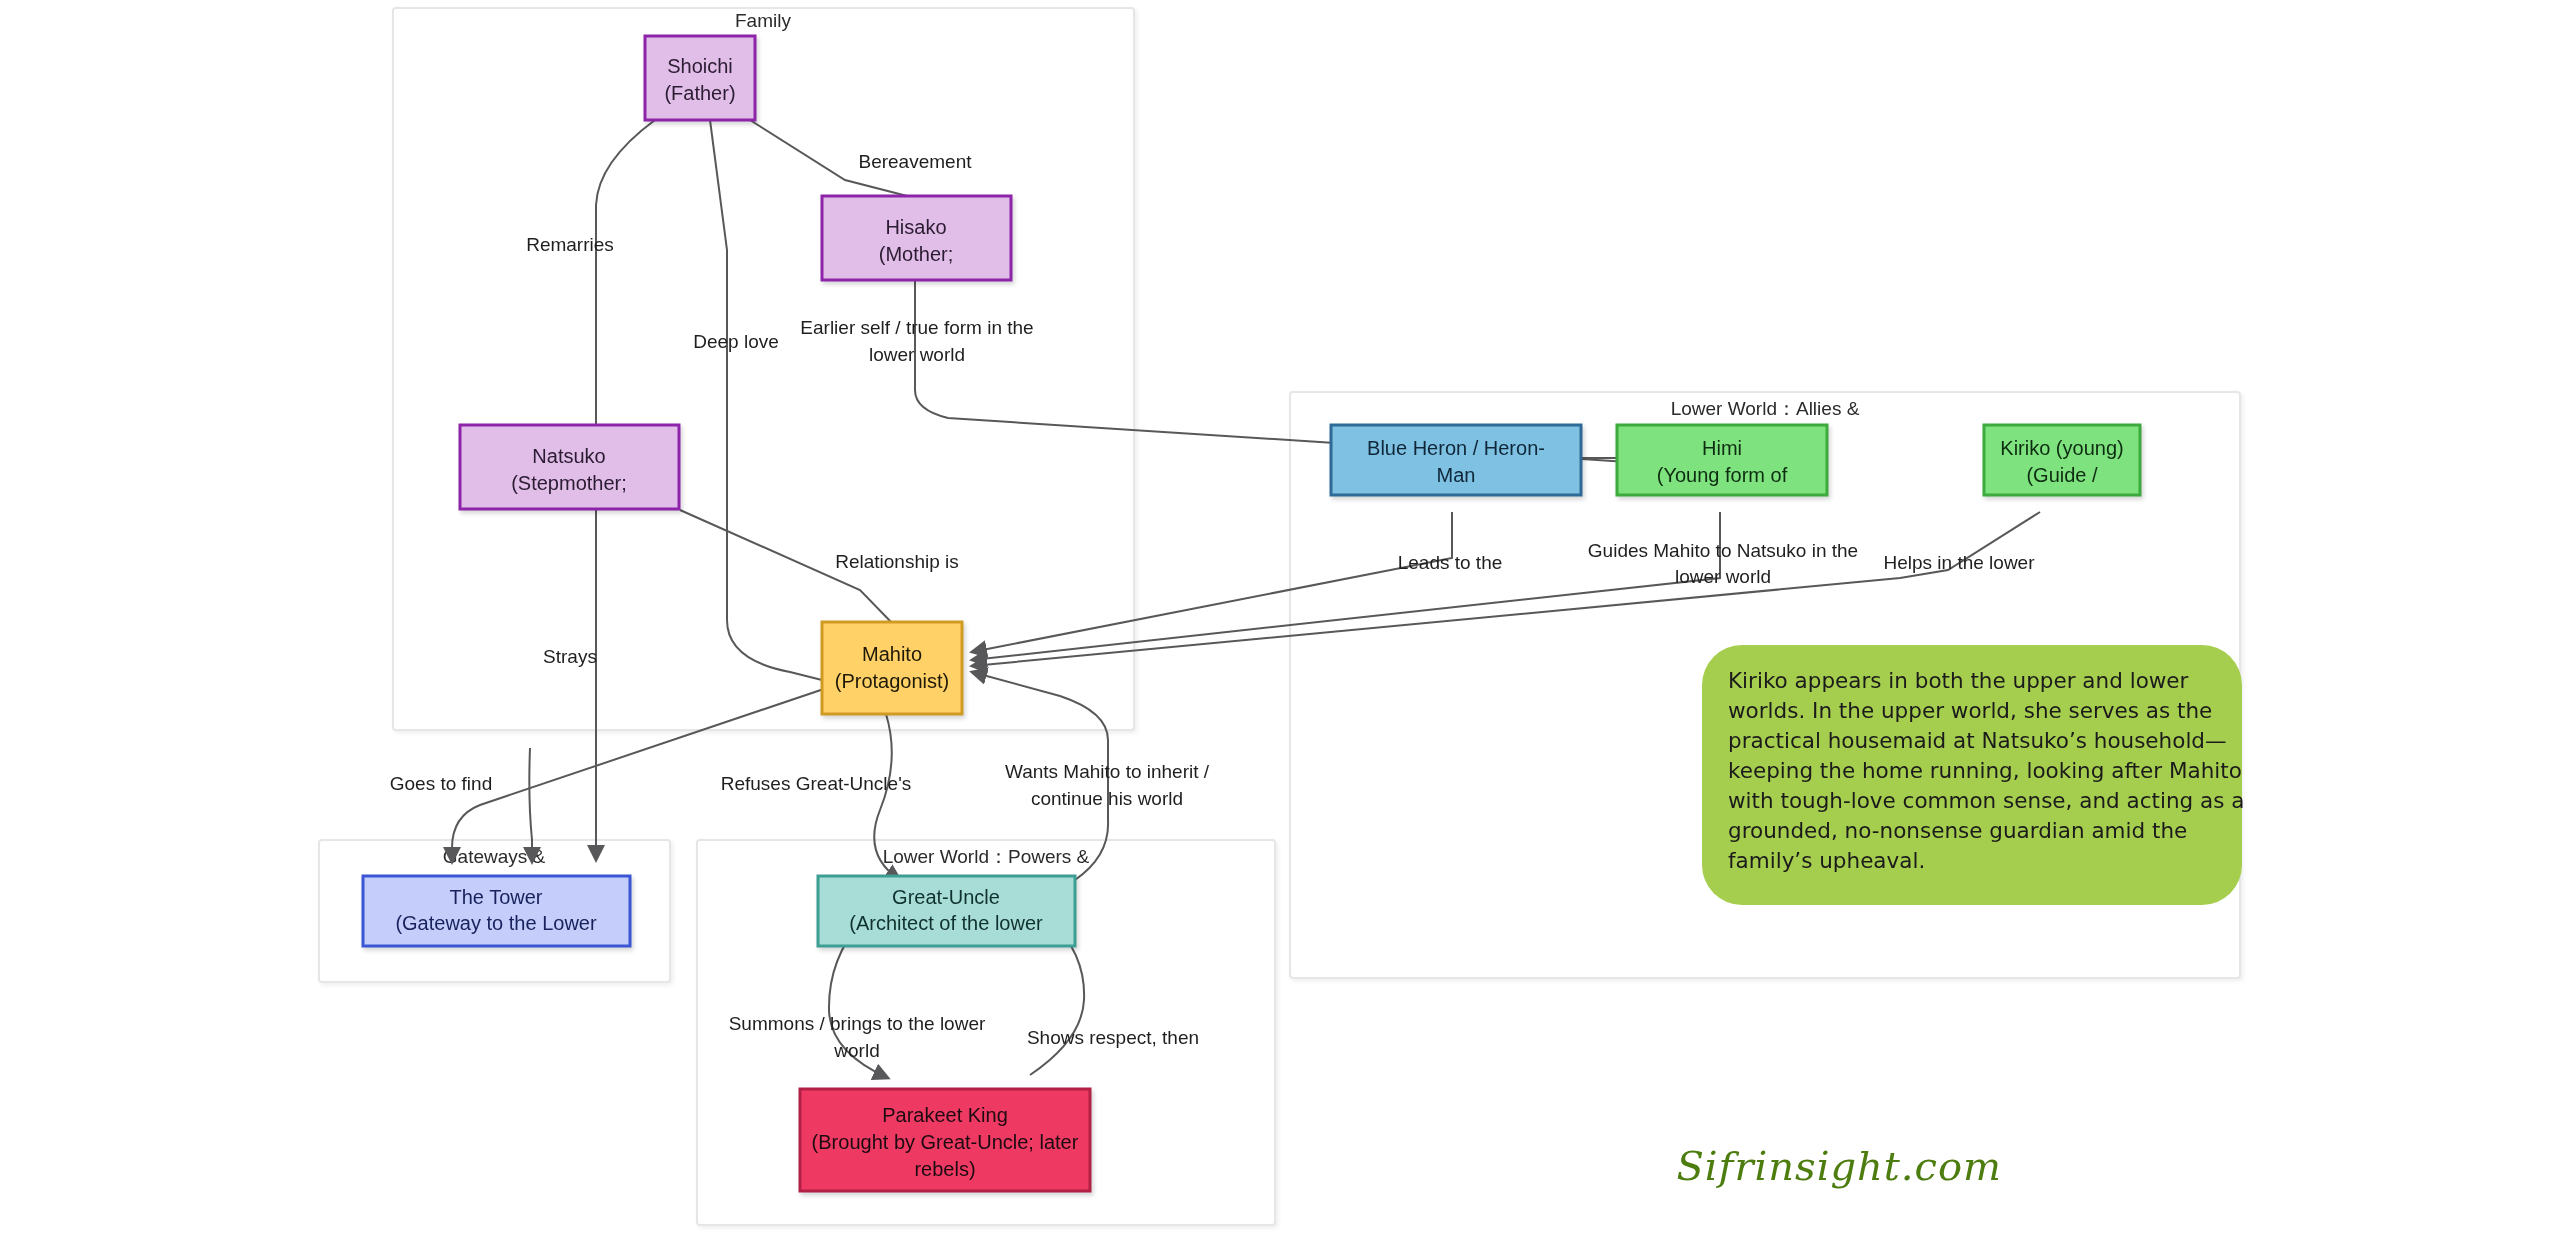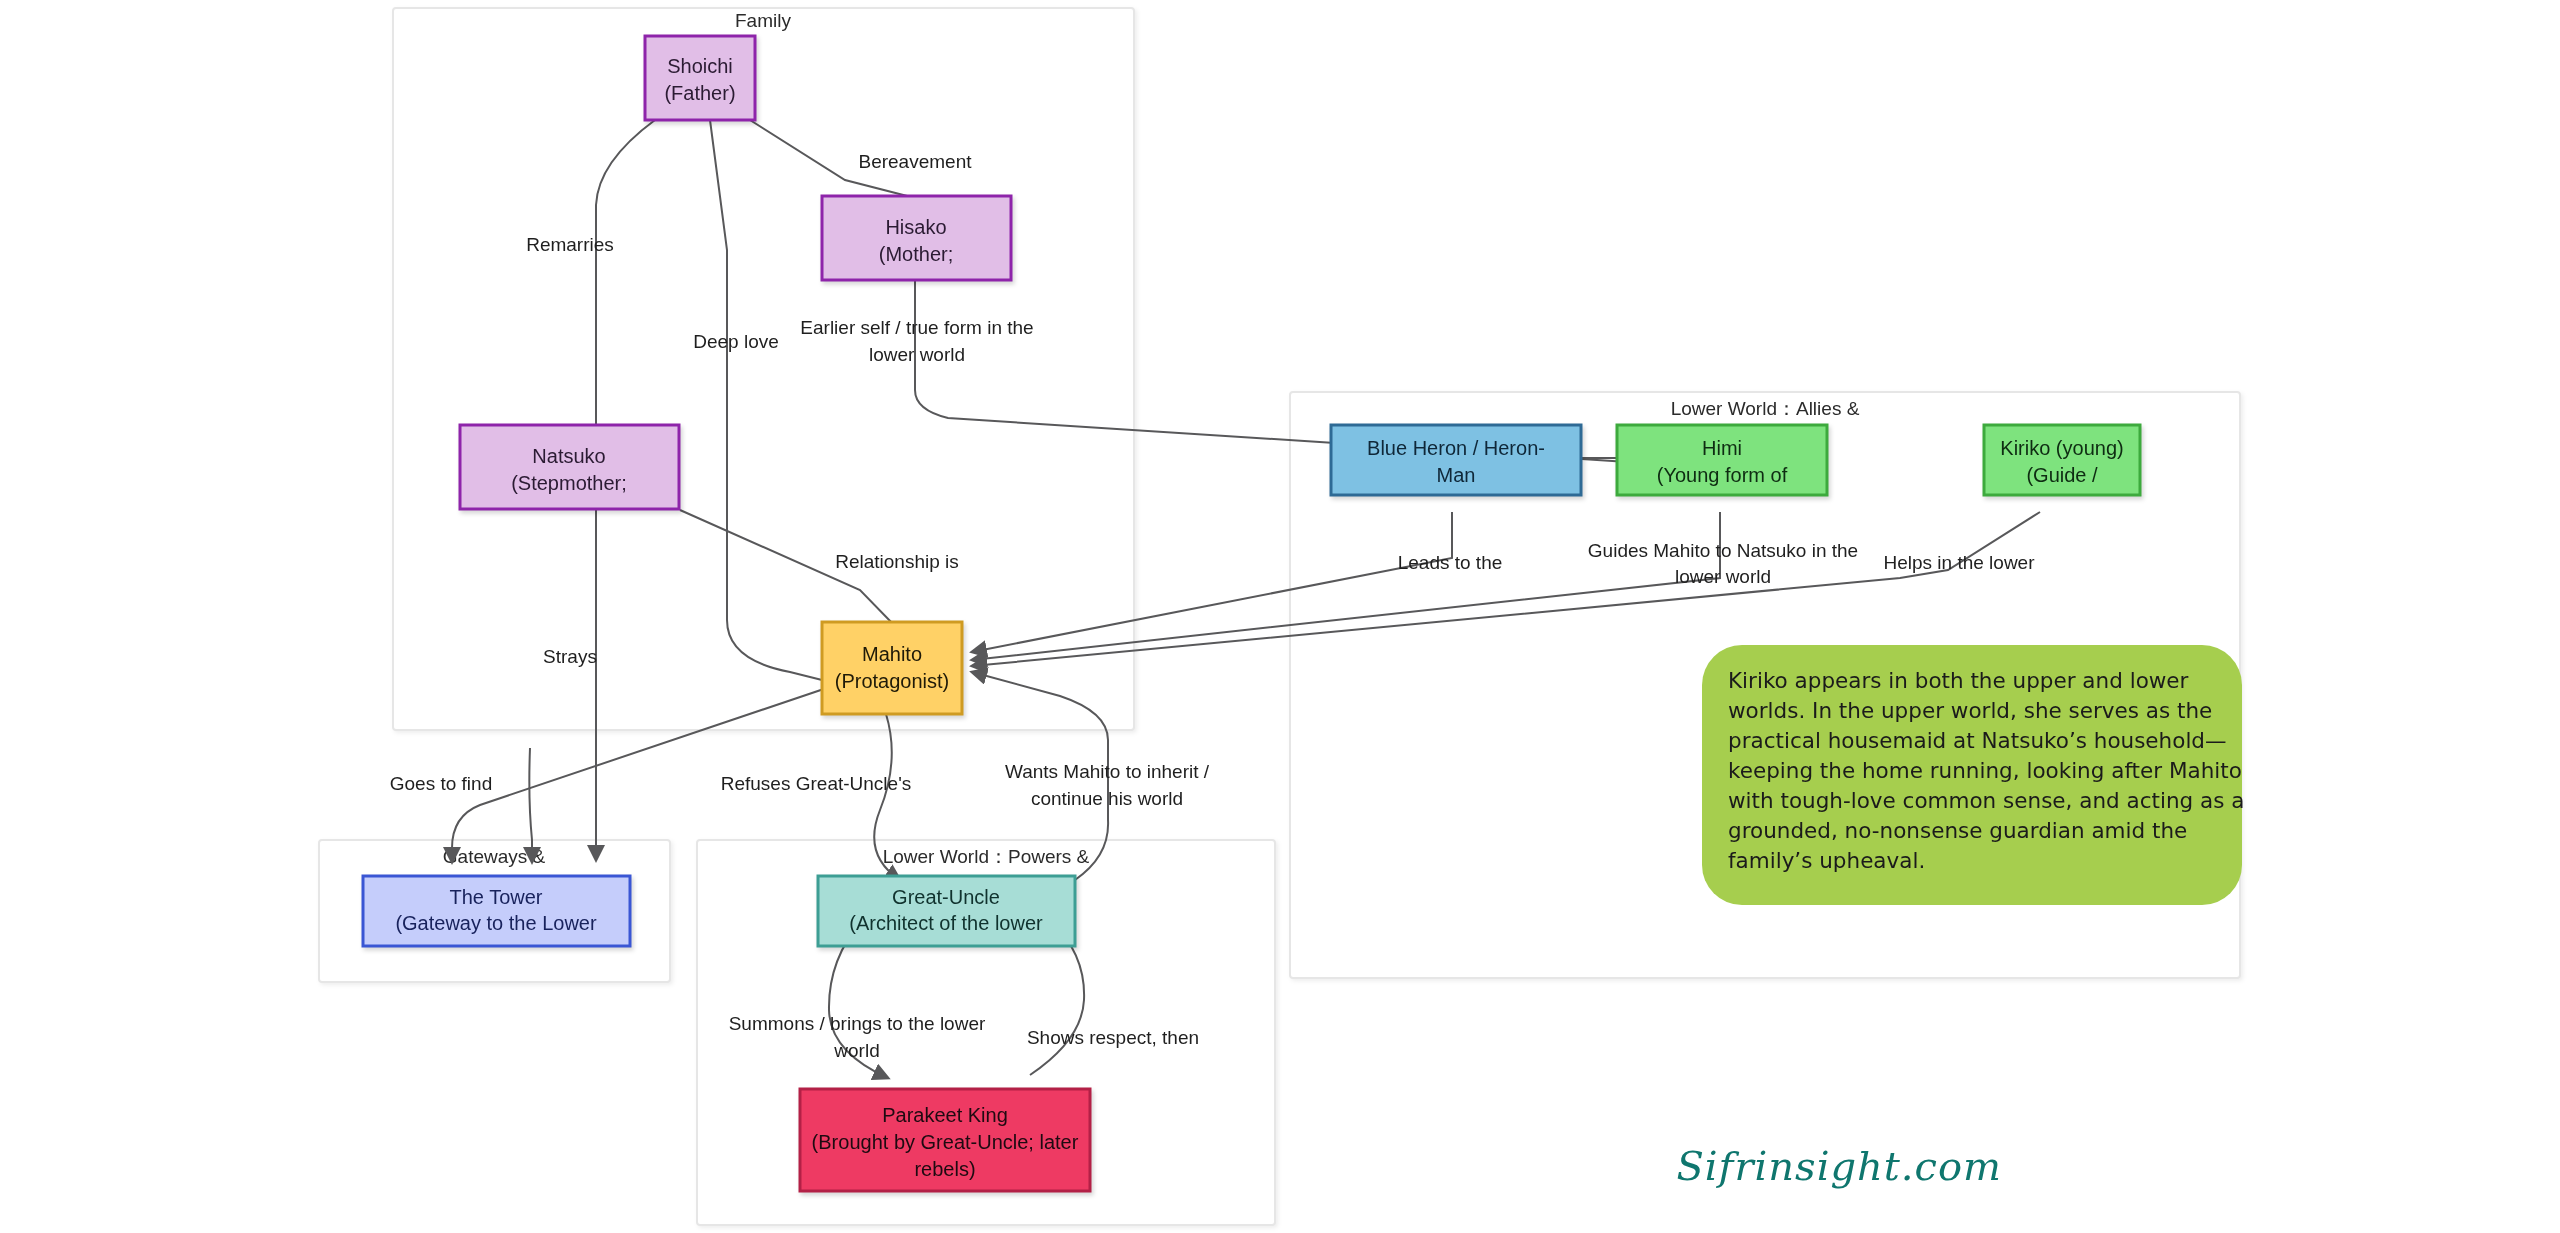--- a/index.html
+++ b/index.html
@@ -70,21 +70,21 @@
     font-size: 21.5px;
     fill: #1b1b1b;
   }
   .watermark {
     position: absolute;
     right: 34px;
     bottom: 44px;
     font-family: "DejaVu Serif", serif;
     font-style: italic;
     font-size: 40px;
-    color: #0f766e;
+    color: #4d7c0f;
     letter-spacing: 1px;
     user-select: none;
   }
   .shadow-soft {
     filter: drop-shadow(2px 3px 2px rgba(0,0,0,0.16));
   }
   .cluster-shadow {
     filter: drop-shadow(2px 2px 2px rgba(0,0,0,0.07));
   }
 </style>

